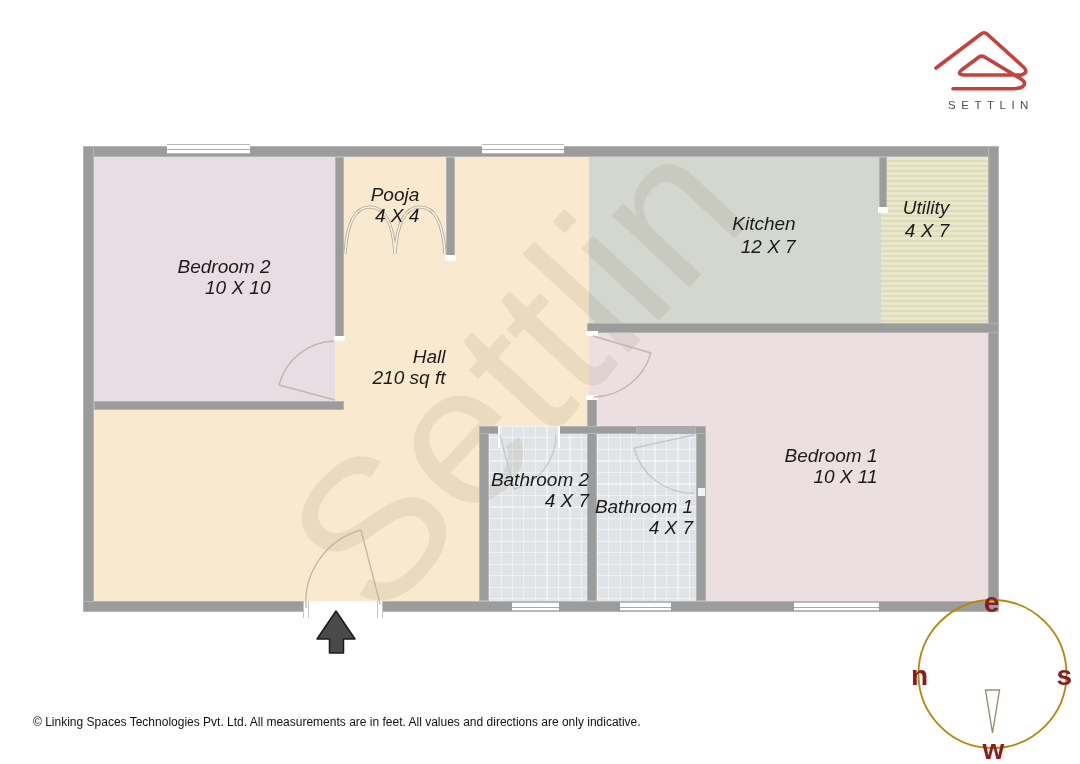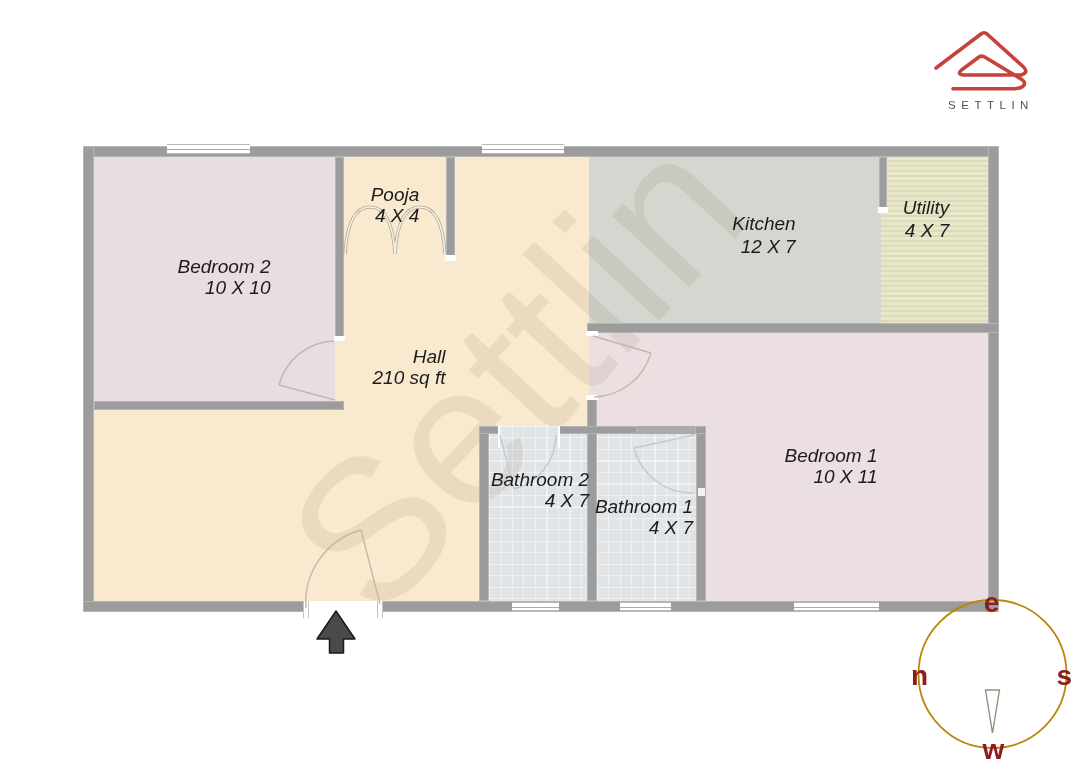--- a/index.html
+++ b/index.html
@@ -171,14 +171,15 @@
 
     <div class="lbl" style="left:926px;top:196px;line-height:23px;">Utility<br>4 X 7</div>
 
     <div class="lbl" style="left:831px;top:445px;">Bedroom 1<br>10 X 11</div>
 
     <div class="lbl" style="left:540px;top:469px;">Bathroom 2<br>4 X 7</div>
 
     <div class="lbl" style="left:644px;top:496px;">Bathroom 1<br>4 X 7</div>
   </div>
 
+  <div class="abs" style="left:33px;top:715px;font-size:12px;color:#111;">© Linking Spaces Technologies Pvt. Ltd. All measurements are in feet. All values and directions are only indicative.</div>
 
 </div>
 
 </body></html>

